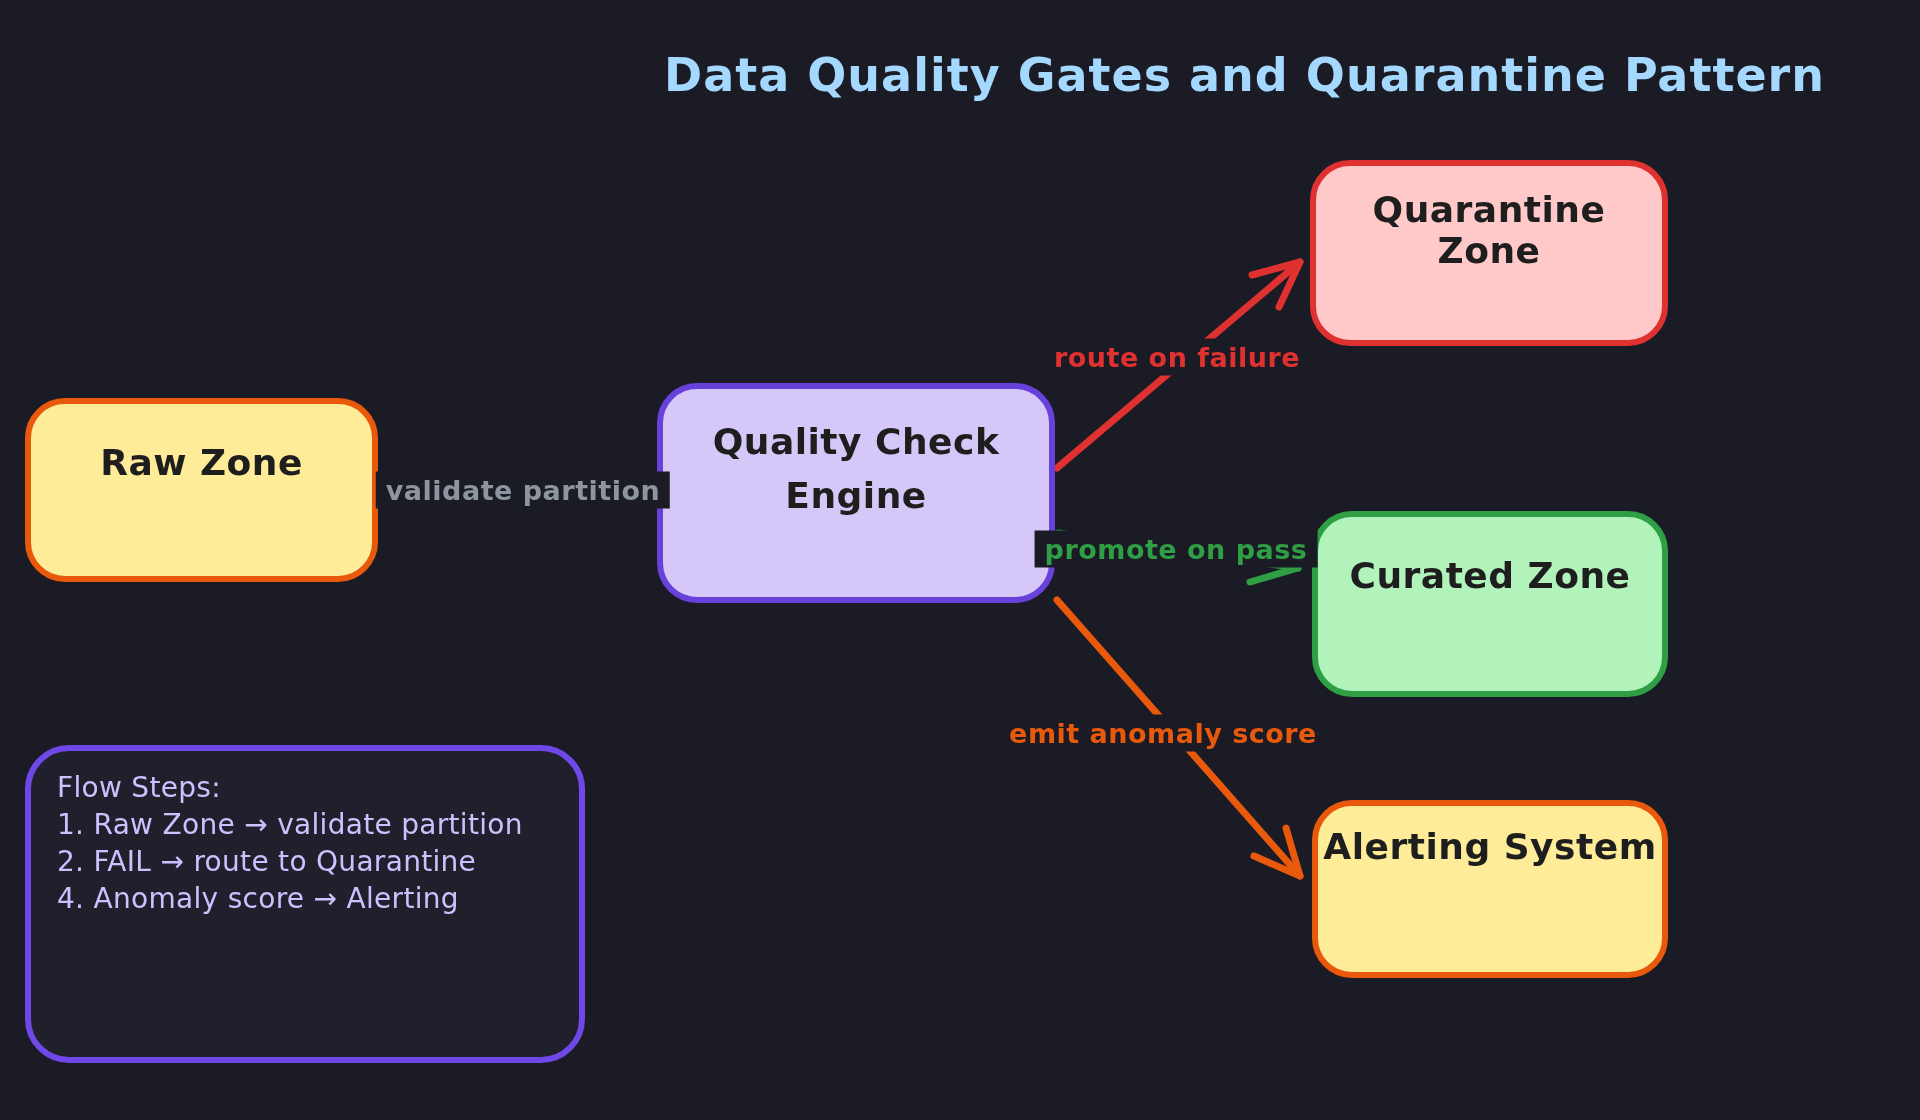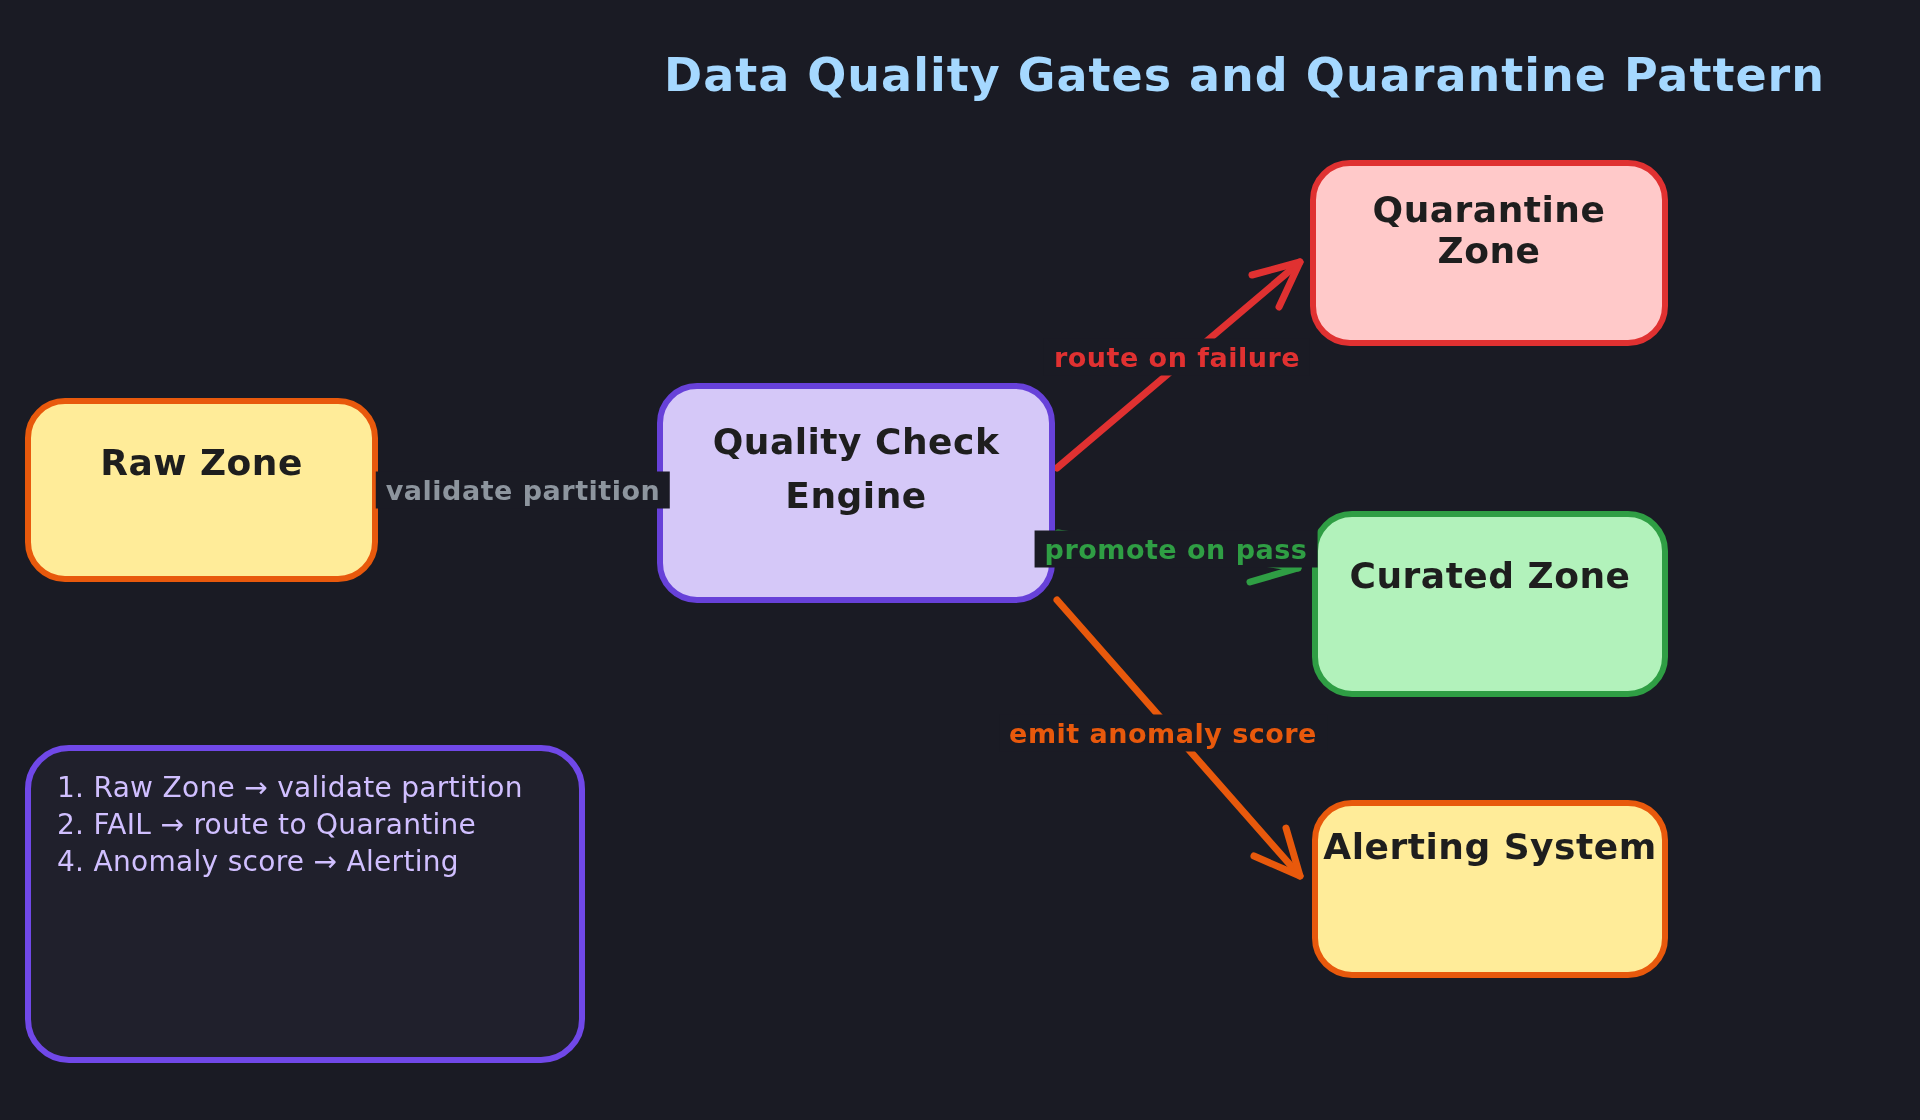--- a/index.html
+++ b/index.html
@@ -141,18 +141,19 @@
   <div class="node node-alerting">
     <span class="node-label">Alerting System</span>
   </div>
 
   <span class="edge-label edge-label-gray pos-validate">validate partition</span>
   <span class="edge-label edge-label-red pos-route">route on failure</span>
   <span class="edge-label edge-label-green pos-promote">promote on pass</span>
   <span class="edge-label edge-label-orange pos-emit">emit anomaly score</span>
 
   <div class="legend">
+    <div>Flow Steps:</div>
     <div>1. Raw Zone → validate partition</div>
     <div>2. FAIL → route to Quarantine</div>
     <div>4. Anomaly score → Alerting</div>
   </div>
 
 </div>
 
 </body></html>

